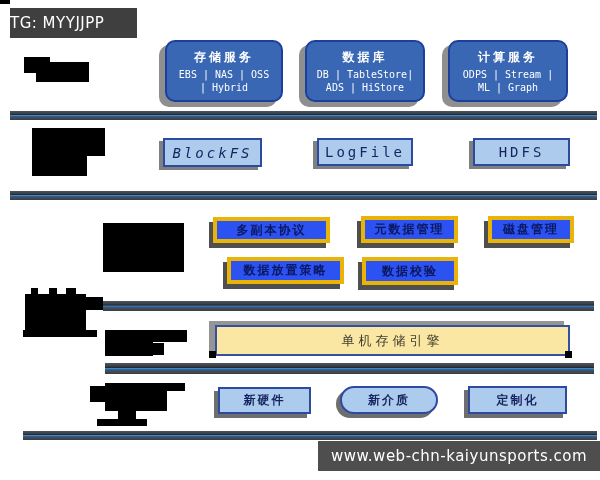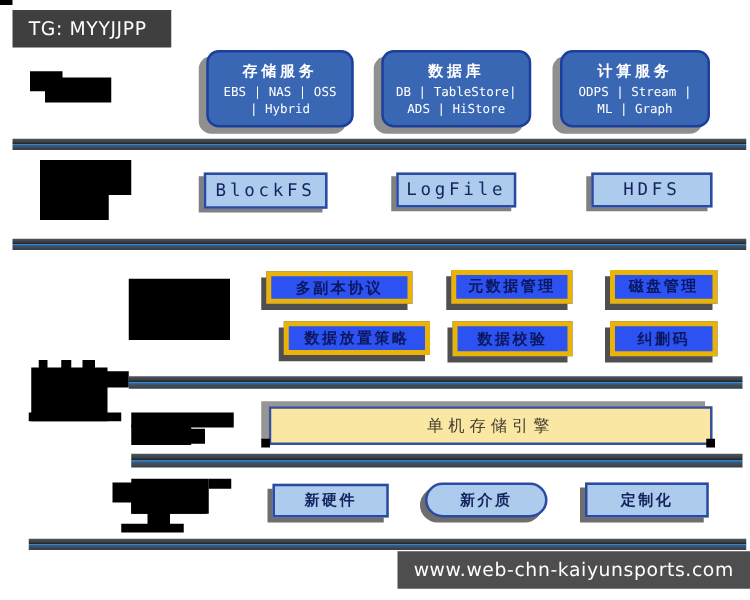--- a/index.html
+++ b/index.html
@@ -1,21 +1,21 @@
 <!DOCTYPE html>
 <html><head>
 <meta charset="utf-8">
 <style>
   html,body{margin:0;padding:0;background:#ffffff;}
   .canvas{position:relative;width:600px;height:480px;background:#ffffff;overflow:hidden;
           font-family:"DejaVu Sans", sans-serif;}
   .abs{position:absolute;box-sizing:border-box;}
   .blob{position:absolute;background:#000000;}
   .badge{background:#3f3f3f;color:#ffffff;font-size:15px;display:flex;align-items:center;
-         padding-left:13px;letter-spacing:0.5px;}
+         letter-spacing:0.5px;}
   .divider{background:linear-gradient(180deg,#4d545c 0%,#3a4047 28%,#23282e 42%,
            #3f86c6 50%,#2a5f93 60%,#454b53 74%,#383e45 100%);}
   .svc-box{background:#3a67b4;border:2px solid #1d3f9c;border-radius:10px;color:#ffffff;
            display:flex;flex-direction:column;align-items:center;justify-content:center;
            box-shadow:-6px 5px 0 #8f8f8f;text-align:center;}
   .svc-title{font-size:12px;font-weight:bold;letter-spacing:3px;margin-bottom:2px;}
   .svc-sub{font-size:10px;line-height:13px;font-family:"DejaVu Sans Mono",monospace;white-space:pre;}
   .fs-box{background:#adcbed;border:2px solid #2c4aa0;color:#15235f;
           display:flex;align-items:center;justify-content:center;
           font-family:"DejaVu Sans Mono",monospace;font-size:14px;letter-spacing:3px;
@@ -62,21 +62,21 @@
     <div class="svc-title">计算服务</div>
     <div class="svc-sub">ODPS | Stream |</div>
     <div class="svc-sub">ML | Graph</div>
   </div>
 
   <div class="abs divider" style="left:10px;top:111px;width:587px;height:9px;"></div>
 
   <div class="blob" style="left:32px;top:128px;width:55px;height:48px;"></div>
   <div class="blob" style="left:55px;top:128px;width:50px;height:28px;"></div>
 
-  <div class="abs fs-box" style="left:163px;top:138px;width:99px;height:29px;">
+  <div class="abs fs-box" style="left:163px;top:138px;width:99px;height:29px;font-style:italic;">
     <span>BlockFS</span>
   </div>
   <div class="abs fs-box" style="left:317px;top:138px;width:96px;height:28px;">
     <span>LogFile</span>
   </div>
   <div class="abs fs-box" style="left:473px;top:138px;width:97px;height:28px;">
     <span>HDFS</span>
   </div>
 
   <div class="abs divider" style="left:10px;top:191px;width:587px;height:9px;"></div>
@@ -91,23 +91,20 @@
   </div>
   <div class="abs feat-box" style="left:488px;top:216px;width:86px;height:27px;">
     <span>磁盘管理</span>
   </div>
 
   <div class="abs feat-box" style="left:227px;top:257px;width:117px;height:27px;">
     <span>数据放置策略</span>
   </div>
   <div class="abs feat-box" style="left:362px;top:257px;width:96px;height:28px;">
     <span>数据校验</span>
-  </div>
-  <div class="abs feat-box" style="left:488px;top:257px;width:86px;height:28px;">
-    <span>纠删码</span>
   </div>
 
   <div class="blob" style="left:31px;top:288px;width:7px;height:7px;"></div>
   <div class="blob" style="left:49px;top:288px;width:8px;height:7px;"></div>
   <div class="blob" style="left:66px;top:288px;width:10px;height:7px;"></div>
   <div class="blob" style="left:25px;top:294px;width:61px;height:43px;"></div>
   <div class="blob" style="left:60px;top:297px;width:43px;height:13px;"></div>
   <div class="blob" style="left:23px;top:330px;width:74px;height:7px;"></div>
 
   <div class="abs divider" style="left:103px;top:301px;width:491px;height:10px;"></div>

